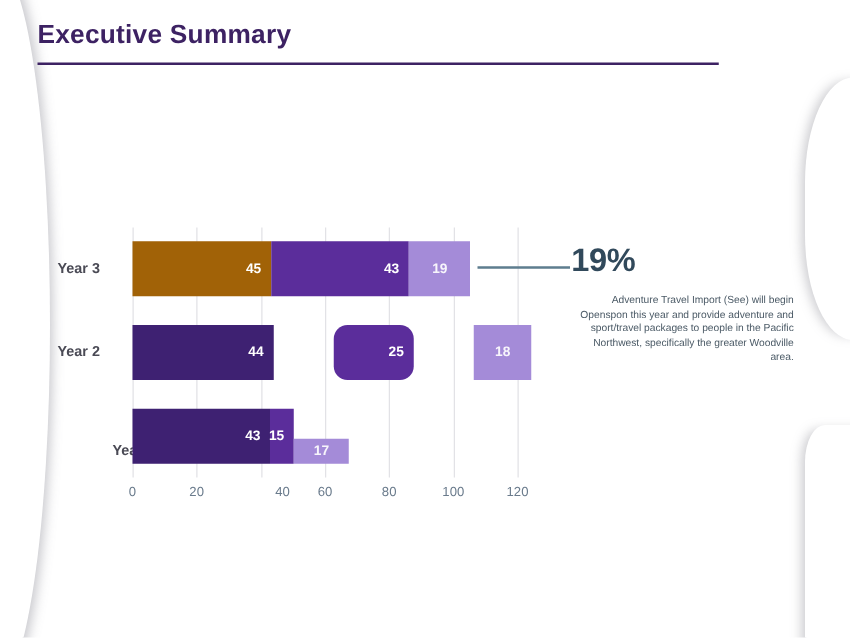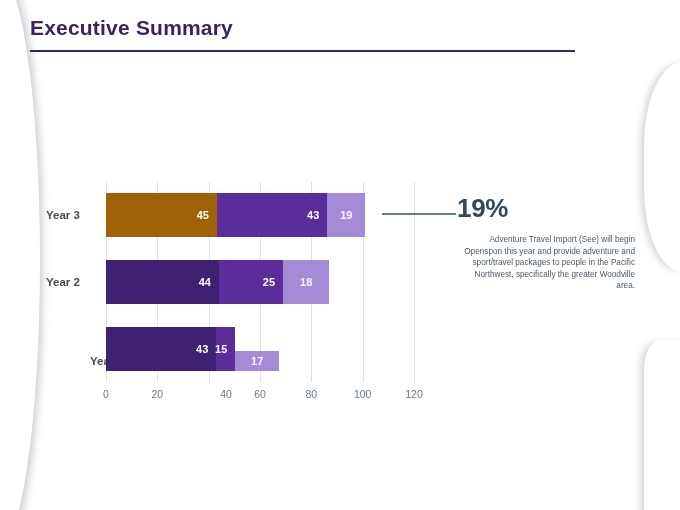--- a/index.html
+++ b/index.html
@@ -209,30 +209,30 @@
       <div class="gridline" style="left: 256.667px;"></div>
       <div class="gridline" style="left: 308px;"></div>
       <div class="cat-label" style="top: 11.3333px; left: -88px;">Year 3</div>
       <div class="bar-track" style="top: 11.3333px;">
         <div class="seg " style="width: 111px; background: #a16207;">
           <span class="seg-label">45</span>
         </div>
         <div class="seg " style="width: 110.367px; background: rgb(91, 45, 155);">
           <span class="seg-label">43</span>
         </div>
-        <div class="seg light" style="width: 38px; background: rgb(164, 139, 216);">
+        <div class="seg light" style="width: 49px; background: rgb(164, 139, 216);">
           <span class="seg-label">19</span>
         </div>
       </div>
       <div class="cat-label" style="top: 78px; left: -88px;">Year 2</div>
-      <div class="bar-track" style="top: 78px;">
+      <div class="bar-track" style="top: 78px; gap: 48px;">
         <div class="seg " style="width: 112.933px; background: rgb(62, 33, 114);">
           <span class="seg-label">44</span>
         </div>
-        <div class="seg " style="width: 64.1667px; background: rgb(91, 45, 155);">
+        <div class="seg " style="width: 64.1667px; background: rgb(91, 45, 155); border-radius: 11px;">
           <span class="seg-label">25</span>
         </div>
         <div class="seg light" style="width: 46.2px; background: rgb(164, 139, 216);">
           <span class="seg-label">18</span>
         </div>
       </div>
       <div class="cat-label" style="top: 157px; left: -88px; margin-left: 44px;">Year 1</div>
       <div class="bar-track" style="top: 144.667px;">
         <div class="seg " style="width: 110.367px; background: rgb(62, 33, 114);">
           <span class="seg-label">43</span>

